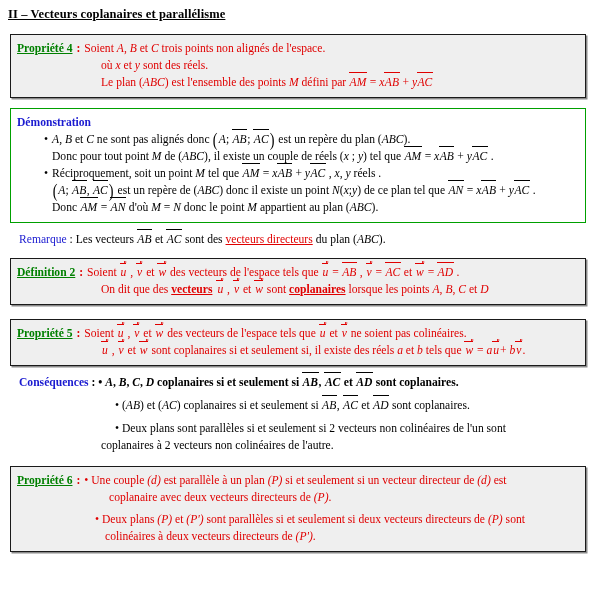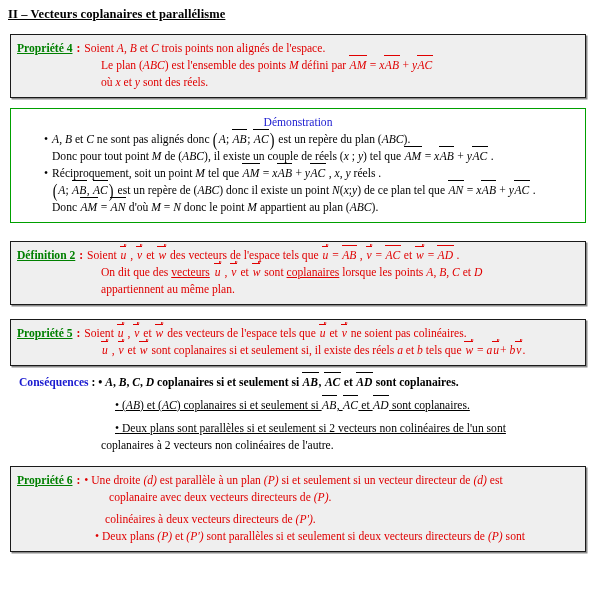--- a/index.html
+++ b/index.html
@@ -53,28 +53,28 @@
 
   .lbl {
     color: #008000;
     font-weight: bold;
     text-decoration: underline;
     padding-right: 1px;
     margin-top: 20px;
   }
   .colon { color: #e00000; font-weight: bold; }
   .blue { color: #1a1ad0; }
-  .blue-b { color: #1a1ad0; font-weight: normal; text-align: center; }
+  .blue-b { color: #1a1ad0; font-weight: bold; }
   .red-u { color: #e00000; text-decoration: underline; }
-  .bold-u { font-weight: normal; text-decoration: underline; }
+  .bold-u { font-weight: bold; text-decoration: underline; }
 
   
   .ind1 { padding-left: 84px; }
   .ind4 { padding-left: 20px; }
-  .ind5 { padding-left: 108px; text-decoration: underline; }
+  .ind5 { padding-left: 108px; }
   .ind6 { padding-left: 94px; }
 
   
   .it { font-style: italic; }
   .vec {
     position: relative;
     display: inline-block;
     font-style: italic;
     padding: 0 0.5px;
   }
@@ -123,24 +123,24 @@
 
   <div class="title">II – Vecteurs coplanaires et parallélisme</div>
 
   <div class="spacer-12"></div>
 
   <div class="box">
     <div class="row">
       <span class="lbl">Propriété 4</span><span class="colon"> :</span><span class="sp"></span><span>Soient </span><span class="it">A</span><span>, </span><span class="it">B</span><span> et </span><span class="it">C</span><span> trois points non alignés de l'espace.</span>
     </div>
     <div class="row ind1">
+      <span>où </span><span class="it">x</span><span> et </span><span class="it">y</span><span> sont des réels.</span>
+    </div>
+    <div class="row ind1">
       <span>Le plan (</span><span class="it">ABC</span><span>) est l'ensemble des points </span><span class="it">M</span><span> défini par </span><span class="vec">AM</span><span> = </span><span class="it">x</span><span class="vec">AB</span><span> + </span><span class="it">y</span><span class="vec">AC</span>
-    </div>
-    <div class="row ind1">
-      <span>où </span><span class="it">x</span><span> et </span><span class="it">y</span><span> sont des réels.</span>
     </div>
   </div>
 
   <div class="spacer-10"></div>
 
   <div class="box demo">
     <div class="row blue-b">Démonstration</div>
     <div class="row blk ind4">
       <span class="bul">•</span><span class="sp"></span><span class="it">A</span><span>, </span><span class="it">B</span><span> et </span><span class="it">C</span><span> ne sont pas alignés donc </span><span class="bigparen">(</span><span class="it">A</span><span>; </span><span class="vec">AB</span><span>; </span><span class="vec">AC</span><span class="bigparen">)</span><span> est un repère du plan (</span><span class="it">ABC</span><span>).</span>
     </div>
@@ -153,31 +153,33 @@
     <div class="row blk ind4">
       <span class="sp2"></span><span class="bigparen">(</span><span class="it">A</span><span>; </span><span class="vec">AB</span><span>, </span><span class="vec">AC</span><span class="bigparen">)</span><span> est un repère de (</span><span class="it">ABC</span><span>) donc il existe un point </span><span class="it">N</span><span>(</span><span class="it">x</span><span>;</span><span class="it">y</span><span>)</span><span> de ce plan tel que </span><span class="vec">AN</span><span> = </span><span class="it">x</span><span class="vec">AB</span><span> + </span><span class="it">y</span><span class="vec">AC</span><span> .</span>
     </div>
     <div class="row blk ind4">
       <span class="sp2"></span><span>Donc </span><span class="vec">AM</span><span> = </span><span class="vec">AN</span><span>  d'où   </span><span class="it">M</span><span> = </span><span class="it">N</span><span> donc le point </span><span class="it">M</span><span> appartient au plan (</span><span class="it">ABC</span><span>).</span>
     </div>
   </div>
 
   <div class="spacer-8"></div>
 
+  <div class="row blk" style="padding-left:12px;">
+    <span class="blue">Remarque</span><span> : </span><span>Les vecteurs </span><span class="vec">AB</span><span> et </span><span class="vec">AC</span><span> sont des </span><span class="red-u">vecteurs directeurs</span><span> du plan (</span><span class="it">ABC</span><span>).</span>
+  </div>
 
   <div class="spacer-10"></div>
 
   <div class="box">
     <div class="row">
       <span class="lbl">Définition 2</span><span class="colon"> :</span><span class="sp"></span><span>Soient </span><span class="avec">u</span><span> , </span><span class="avec">v</span><span> et </span><span class="avec">w</span><span>  des vecteurs de l'espace tels que </span><span class="avec">u</span><span> = </span><span class="vec">AB</span><span> , </span><span class="avec">v</span><span> = </span><span class="vec">AC</span><span> et </span><span class="avec">w</span><span> = </span><span class="vec">AD</span><span> .</span>
     </div>
     <div class="row ind1">
       <span>On dit que des </span><span class="bold-u">vecteurs</span><span class="sp"></span><span class="avec">u</span><span> , </span><span class="avec">v</span><span> et </span><span class="avec">w</span><span> sont </span><span class="bold-u">coplanaires</span><span> lorsque les points </span><span class="it">A</span><span>, </span><span class="it">B</span><span>, </span><span class="it">C</span><span> et </span><span class="it">D</span>
     </div>
-    <div class="row ind1">appartiennent au même plan.</div>
   </div>
 
   <div class="spacer-14"></div>
 
   <div class="box">
     <div class="row">
       <span class="lbl">Propriété 5</span><span class="colon"> :</span><span class="sp"></span><span>Soient </span><span class="avec">u</span><span> , </span><span class="avec">v</span><span> et </span><span class="avec">w</span><span>  des vecteurs de l'espace tels que </span><span class="avec">u</span><span> et </span><span class="avec">v</span><span> ne soient pas colinéaires.</span>
     </div>
     <div class="row ind1">
       <span class="avec">u</span><span> , </span><span class="avec">v</span><span> et </span><span class="avec">w</span><span>  sont coplanaires si et seulement si, il existe des réels </span><span class="it">a</span><span> et </span><span class="it">b</span><span> tels que </span><span class="avec">w</span><span> = </span><span class="it">a</span><span class="avec">u</span><span>+ </span><span class="it">b</span><span class="avec">v</span><span>.</span>
@@ -200,27 +202,27 @@
 
   <div class="row blk ind5">
     <span class="bul">•</span><span> Deux plans sont parallèles si et seulement si 2 vecteurs non colinéaires de l'un sont</span>
   </div>
   <div class="row blk ind6">coplanaires à 2 vecteurs non colinéaires de l'autre.</div>
 
   <div class="spacer-12"></div>
 
   <div class="box">
     <div class="row">
-      <span class="lbl">Propriété 6</span><span class="colon"> :</span><span class="sp"></span><span class="bul">•</span><span> Une droite </span><span class="it">(d)</span><span> est parallèle à un plan </span><span class="it">(P)</span><span> si et seulement si un vecteur directeur de </span><span class="it">(d)</span><span> est</span>
+      <span class="lbl">Propriété 6</span><span class="colon"> :</span><span class="sp"></span><span class="bul">•</span><span> Une couple </span><span class="it">(d)</span><span> est parallèle à un plan </span><span class="it">(P)</span><span> si et seulement si un vecteur directeur de </span><span class="it">(d)</span><span> est</span>
     </div>
     <div class="row" style="padding-left:92px;">
       <span>coplanaire avec deux vecteurs directeurs de </span><span class="it">(P)</span><span>.</span>
     </div>
     <div style="height:5px;"></div>
+    <div class="row" style="padding-left:78px;">
+      <span class="bul">•</span><span> Deux plans </span><span class="it">(P)</span><span> et </span><span class="it">(P')</span><span> sont parallèles si et seulement si deux vecteurs directeurs de </span><span class="it">(P)</span><span> sont</span>
+    </div>
     <div class="row" style="padding-left:88px;">
       <span>colinéaires à deux vecteurs directeurs de </span><span class="it">(P')</span><span>.</span>
     </div>
-    <div class="row" style="padding-left:78px;">
-      <span class="bul">•</span><span> Deux plans </span><span class="it">(P)</span><span> et </span><span class="it">(P')</span><span> sont parallèles si et seulement si deux vecteurs directeurs de </span><span class="it">(P)</span><span> sont</span>
-    </div>
   </div>
 
 </div>
 
 </body></html>

